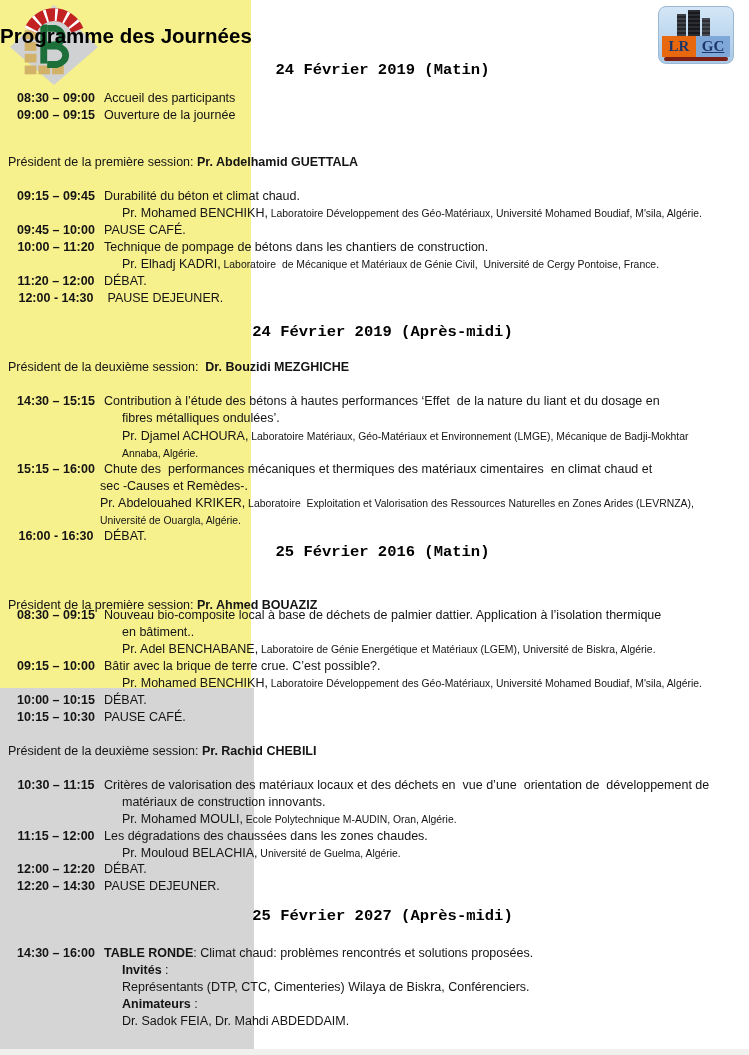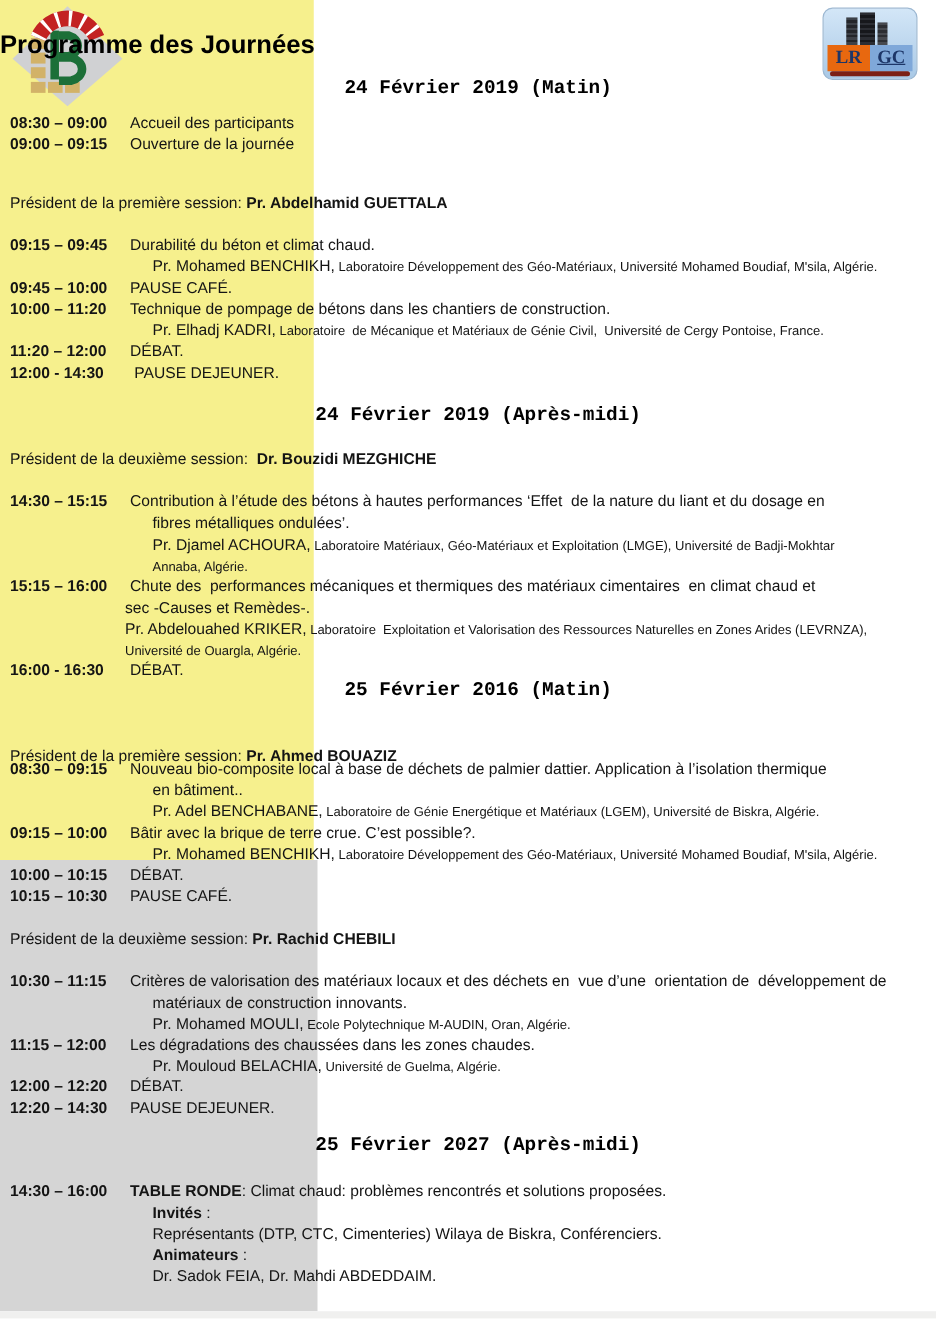--- a/index.html
+++ b/index.html
@@ -5,21 +5,21 @@
   html,body{margin:0;padding:0;background:#fff;}
   .page{position:relative;width:749px;height:1055px;background:#ffffff;overflow:hidden;
         font-family:"Liberation Sans",sans-serif;color:#141414;}
   .hl{position:absolute;}
   .hl-yellow{left:0;top:0;width:251px;height:688px;background:#f6f08d;}
   .hl-gray{left:0;top:688px;width:254px;height:361px;background:#d5d5d5;}
   .bottom-strip{position:absolute;left:0;top:1049px;width:749px;height:6px;background:#f0f0ef;}
   .title{position:absolute;left:0;right:0;top:24px;margin:0;text-align:left;
          font-size:20.5px;font-weight:700;color:#000;}
   .heading{position:absolute;left:16px;right:0;text-align:center;font-size:15.5px;font-weight:700;color:#000;white-space:pre;font-family:Liberation Mono, monospace;}
-  .ln{position:absolute;left:8px;font-size:12.5px;line-height:14px;white-space:pre;}
+  .ln{position:absolute;left:8px;font-size:12.5px;line-height:14px;white-space:pre;text-align:center;}
   .tm{display:inline-block;width:96px;font-weight:700;}
   .ind{left:122px;}
   .ind2{left:100px;}
   .lab{font-size:10.4px;}
   .ln b{font-weight:700;}
   
   .uni-logo{position:absolute;left:6px;top:3px;}
   
   .lrgc{position:absolute;left:658px;top:6px;width:74px;height:56px;border-radius:8px;
         background:linear-gradient(#d3e6f7,#a9c9e6);border:1px solid #9db8d2;overflow:hidden;}
@@ -84,21 +84,21 @@
   <div class="ln ind" style="top:257px"><span>Pr. Elhadj KADRI,</span><span class="lab"> Laboratoire  de Mécanique et Matériaux de Génie Civil,  Université de Cergy Pontoise, France.</span></div>
   <div class="ln" style="top:274px"><span class="tm">11:20 – 12:00</span><span>DÉBAT.</span></div>
   <div class="ln" style="top:291px"><span class="tm">12:00 - 14:30</span><span> PAUSE DEJEUNER.</span></div>
 
   <div class="heading" style="top:323px">24 Février 2019 (Après-midi)</div>
 
   <div class="ln" style="top:360px"><span>Président de la deuxième session:  </span><b>Dr. Bouzidi MEZGHICHE</b></div>
 
   <div class="ln" style="top:394px"><span class="tm">14:30 – 15:15</span><span>Contribution à l’étude des bétons à hautes performances ‘Effet  de la nature du liant et du dosage en</span></div>
   <div class="ln ind" style="top:411px"><span>fibres métalliques ondulées’.</span></div>
-  <div class="ln ind" style="top:429px"><span>Pr. Djamel ACHOURA,</span><span class="lab"> Laboratoire Matériaux, Géo-Matériaux et Exploitation (LMGE), Université de Badji-Mokhtar</span></div>
+  <div class="ln ind" style="top:429px"><span>Pr. Djamel ACHOURA,</span><span class="lab"> Laboratoire Matériaux, Géo-Matériaux et Environnement (LMGE), Mécanique de Badji-Mokhtar</span></div>
   <div class="ln ind" style="top:446px"><span class="lab">Annaba, Algérie.</span></div>
   <div class="ln" style="top:462px"><span class="tm">15:15 – 16:00</span><span>Chute des  performances mécaniques et thermiques des matériaux cimentaires  en climat chaud et</span></div>
   <div class="ln ind2" style="top:479px"><span>sec -Causes et Remèdes-.</span></div>
   <div class="ln ind2" style="top:496px"><span>Pr. Abdelouahed KRIKER,</span><span class="lab"> Laboratoire  Exploitation et Valorisation des Ressources Naturelles en Zones Arides (LEVRNZA),</span></div>
   <div class="ln ind2" style="top:513px"><span class="lab">Université de Ouargla, Algérie.</span></div>
   <div class="ln" style="top:529px"><span class="tm">16:00 - 16:30</span><span>DÉBAT.</span></div>
 
   <div class="heading" style="top:543px">25 Février 2016 (Matin)</div>
 
   <div class="ln" style="top:598px"><span>Président de la première session: </span><b>Pr. Ahmed BOUAZIZ</b></div>

